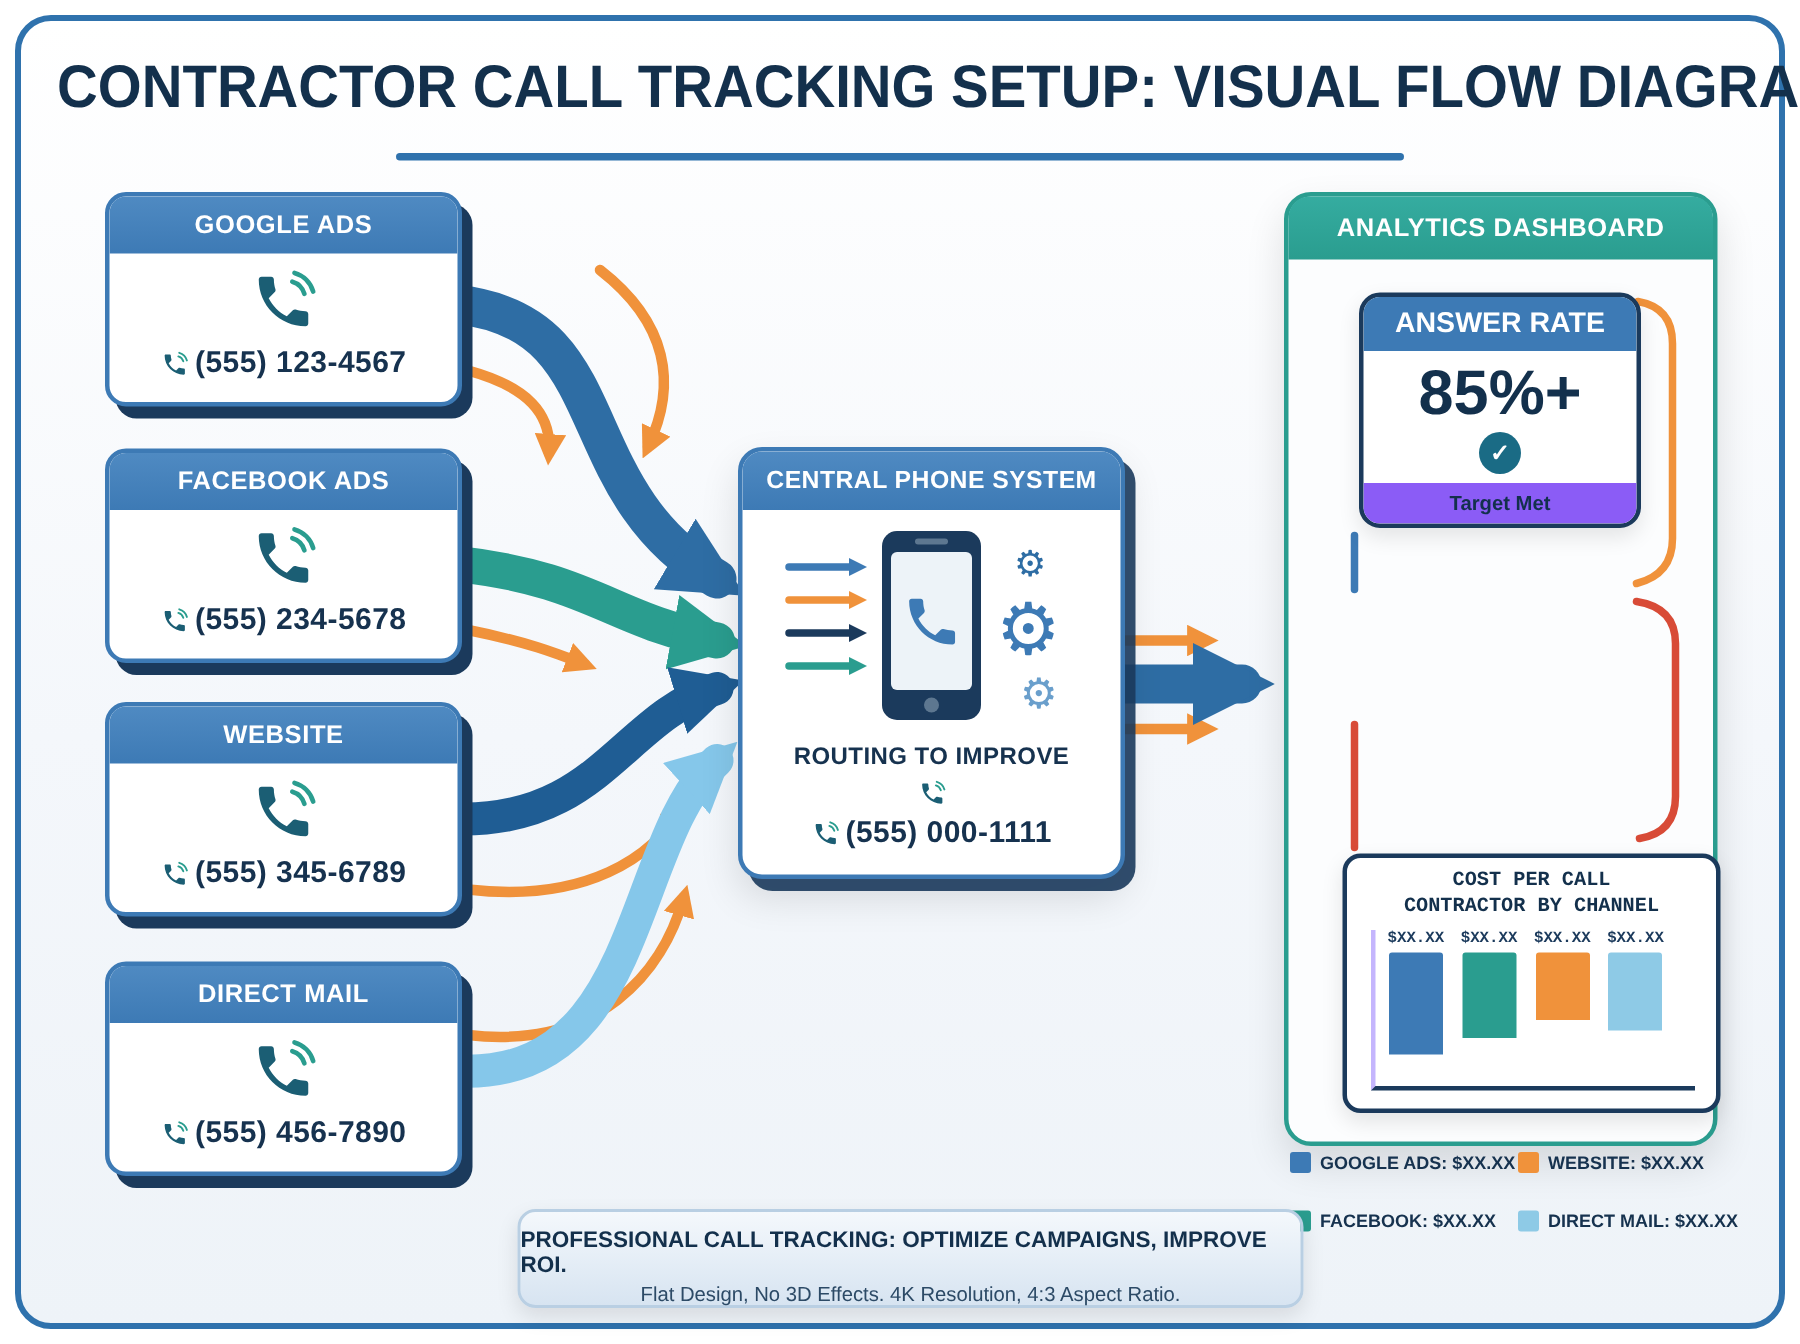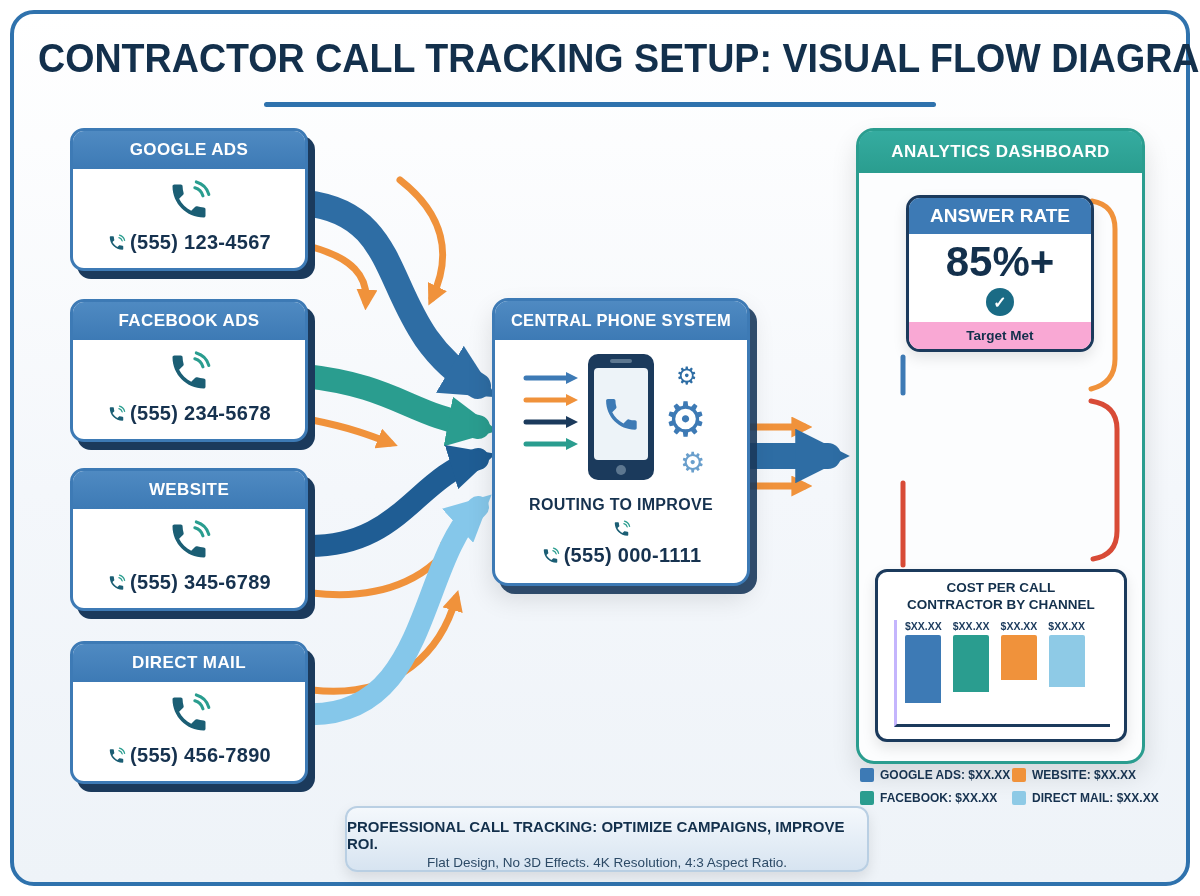--- a/index.html
+++ b/index.html
@@ -42,35 +42,35 @@
   .card{position:absolute;background:#fff;border:3px solid #1b3a5c;border-radius:14px;
         overflow:hidden;z-index:2;box-shadow:0 6px 14px rgba(0,0,0,.10);}
   .card-head{background:#3d7ab5;color:#fff;font-weight:bold;font-size:19px;text-align:center;padding:7px 0;}
   .card-body{display:flex;flex-direction:column;align-items:center;gap:4px;padding:6px 4px 6px;}
   .big-val{font-size:42px;font-weight:bold;color:#13304c;line-height:1.05;}
   .qual{font-size:17px;font-weight:bold;color:#13304c;margin-top:2px;}
   .check-circle{width:28px;height:28px;border-radius:50%;background:#1a6b85;color:#fff;
                 display:flex;align-items:center;justify-content:center;font-size:16px;font-weight:bold;}
   .warn-glyph{font-size:25px;color:#d84b37;line-height:1;font-family:"DejaVu Sans",sans-serif;}
   .card-foot{font-size:13.5px;font-weight:bold;color:#13304c;text-align:center;padding:6px 0;}
-  .foot-ok{background:#f9a8d4;}
+  .foot-ok{background:#8b5cf6;}
   .foot-warn{background:#f7d8d1;}
   .card-ans{left:47px;top:64px;width:182px;}
   .card-vm{left:47px;top:262px;width:182px;}
-  .card-cost{left:16px;top:438px;width:246px;border-width:3px;border-radius:12px;}
+  .card-cost{left:36px;top:438px;width:246px;border-width:3px;border-radius:12px;font-family:Liberation Mono, monospace;}
   .cost-title{font-size:13.5px;font-weight:bold;color:#13304c;text-align:center;line-height:1.25;
               padding:8px 4px 2px;}
   .plot{display:flex;align-items:flex-start;gap:11px;border-left:3px solid #c4b5fd;
         border-bottom:3px solid #1b3a5c;margin:4px 14px 12px 16px;height:104px;padding:0 4px 0 8px;}
   .bar-col{display:flex;flex-direction:column;align-items:center;justify-content:flex-end;gap:3px;}
   .bar{width:36px;border-radius:2px 2px 0 0;}
   .bar-label{font-size:10.5px;font-weight:bold;color:#1b3a5c;white-space:nowrap;}
   
   .legend{position:absolute;left:860px;top:768px;width:282px;display:grid;
-          grid-template-columns:152px 1fr;row-gap:9px;z-index:4;}
+          grid-template-columns:152px 1fr;row-gap:25px;z-index:4;}
   .lg-item{display:flex;align-items:center;gap:6px;}
   .sw{width:14px;height:14px;border-radius:2px;flex:0 0 auto;}
   .lg-label{font-size:12px;font-weight:bold;color:#16324f;white-space:nowrap;}
   
   .banner{position:absolute;left:345px;top:806px;width:520px;height:62px;z-index:4;
           border:2px solid #b9cfe3;border-radius:12px;display:flex;flex-direction:column;
           align-items:center;justify-content:flex-end;gap:3px;
           background:linear-gradient(180deg,#f4f8fc,#d7e4f1);box-shadow:0 6px 14px rgba(0,0,0,.10);}
   .banner .l1{font-size:15px;font-weight:bold;color:#13304c;}
   .banner .l2{font-size:13.5px;color:#2c4a66;}

